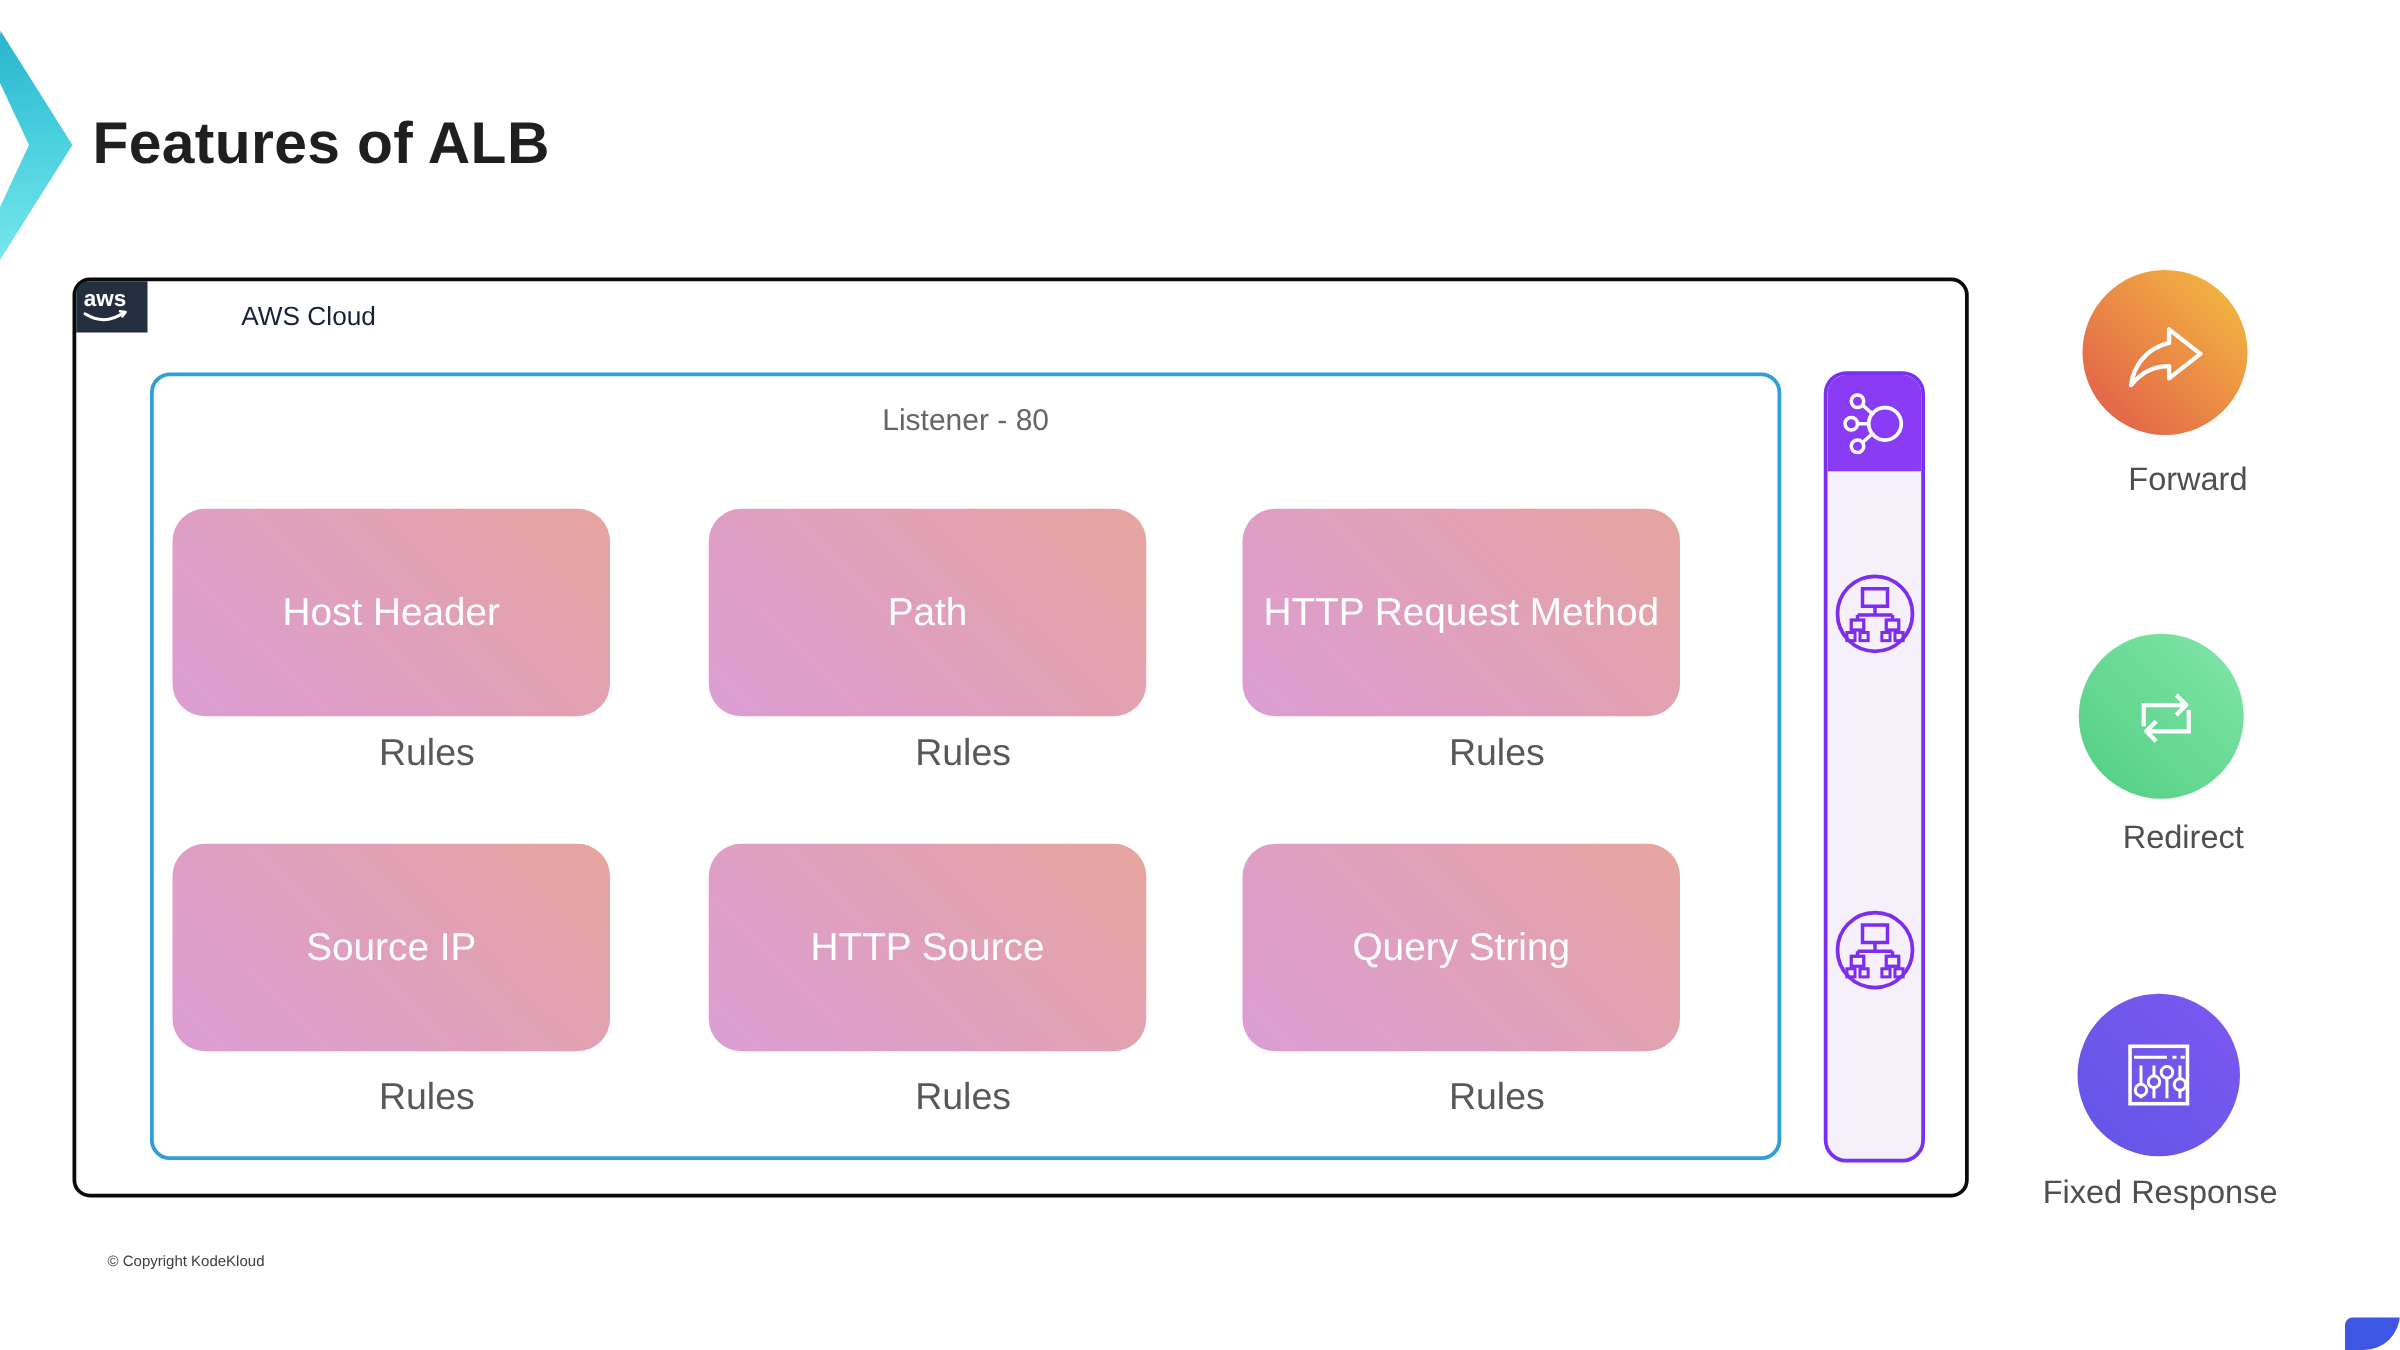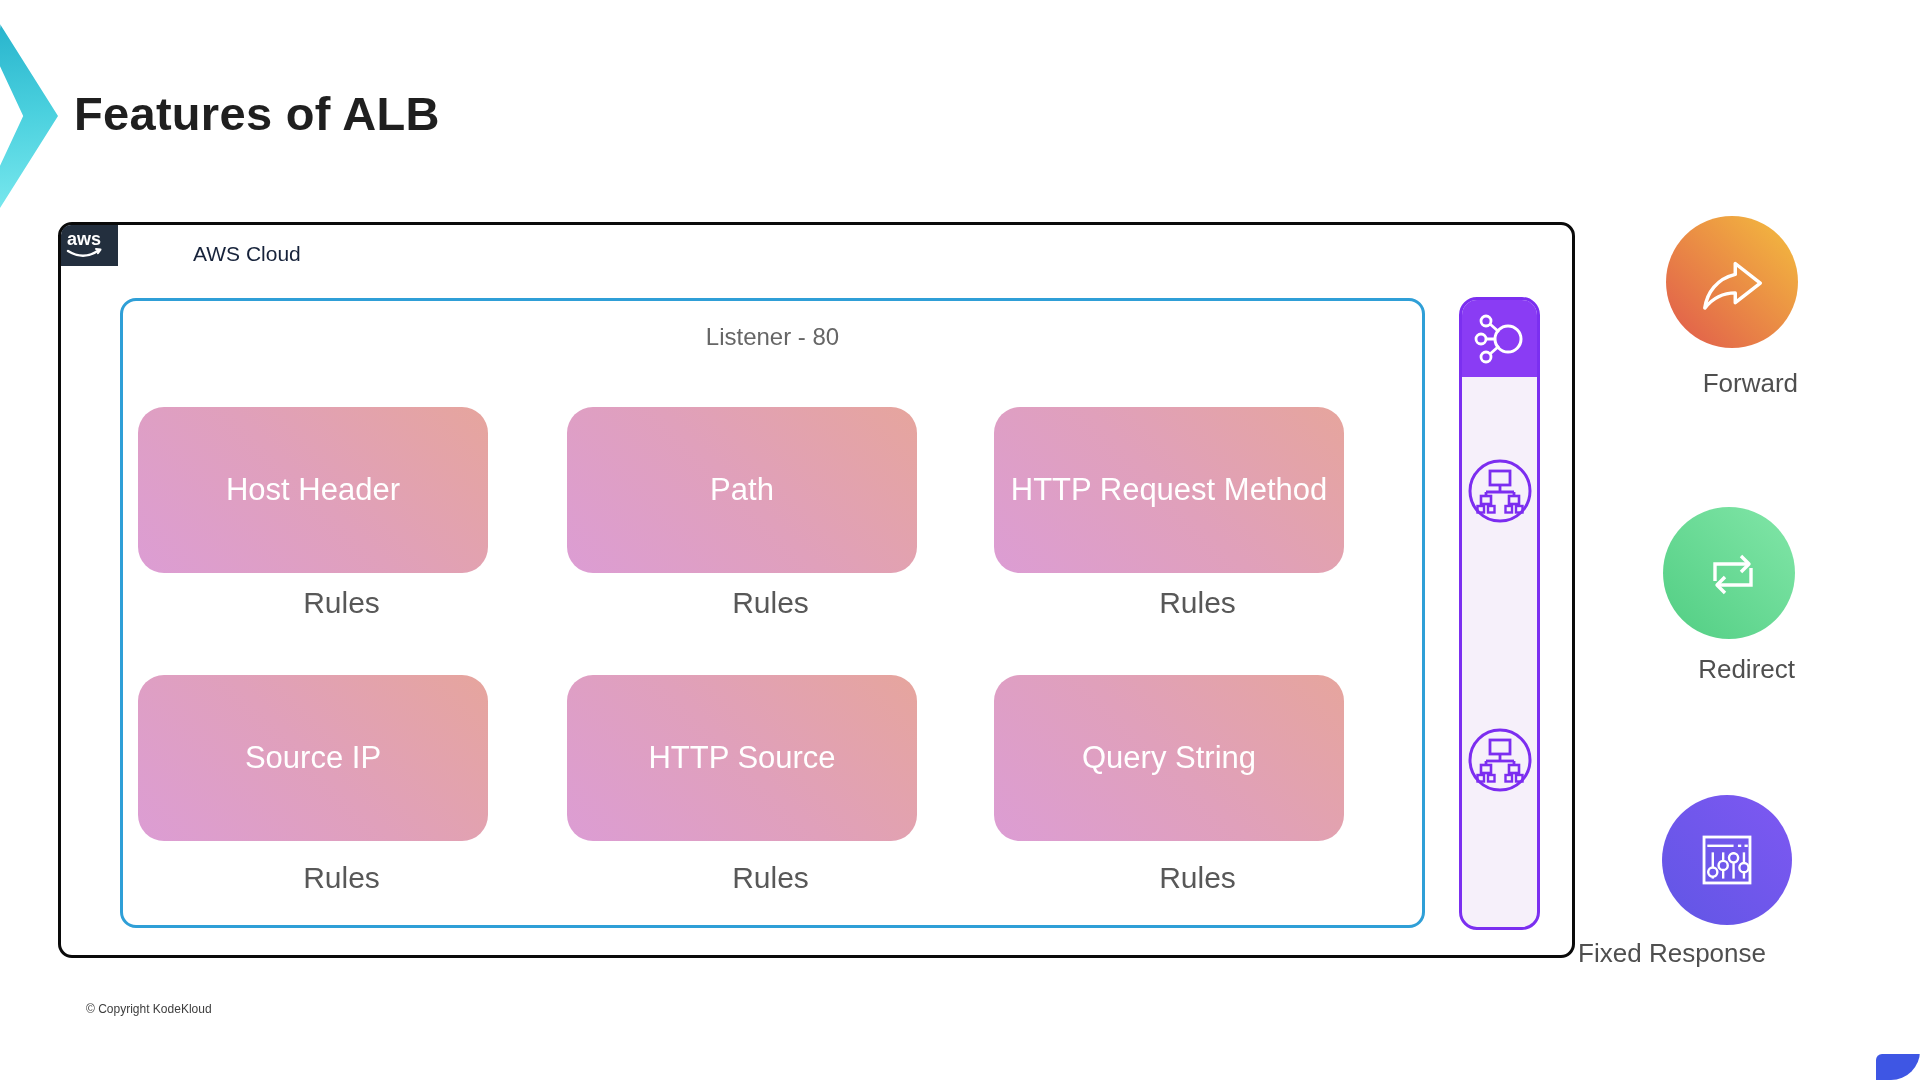--- a/index.html
+++ b/index.html
@@ -77,21 +77,21 @@
           background:linear-gradient(45deg,#e0584c 0%,#f4bf3e 100%); }
   .rdr  { left:1663px; top:507px; width:132px; height:132px;
           background:linear-gradient(45deg,#51ce83 0%,#82e6a8 100%); }
   .fxr  { left:1662px; top:795px; width:130px; height:130px;
           background:linear-gradient(45deg,#6156e5 0%,#7e58f2 100%); }
   .action-label {
     position:absolute; text-align:right; font-size:26px; color:#4f4f4f;
   }
   .fwd-label { left:1666px; top:368px; width:132px; }
   .rdr-label { left:1663px; top:654px; width:132px; }
-  .fxr-label { left:1576px; top:938px; width:190px; }
+  .fxr-label { left:1632px; top:938px; width:190px; }
 
   .copyright {
     position:absolute; left:86px; top:1002px; font-size:12px; color:#3d3d3d;
   }
   .corner-accent {
     position:absolute; right:0; bottom:0; width:44px; height:26px;
     background:#3e56e4; border-top-left-radius:6px;
   }
 </style>
 </head>

